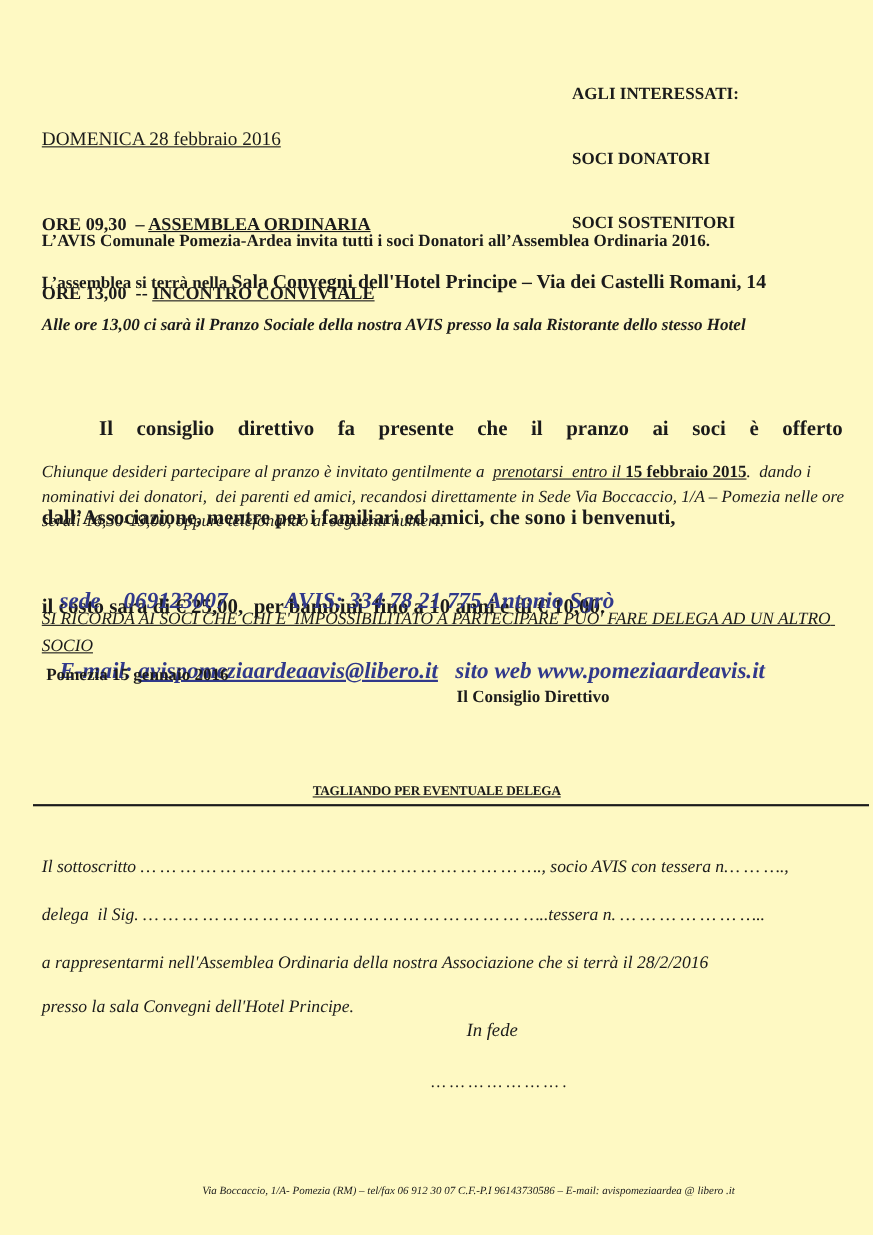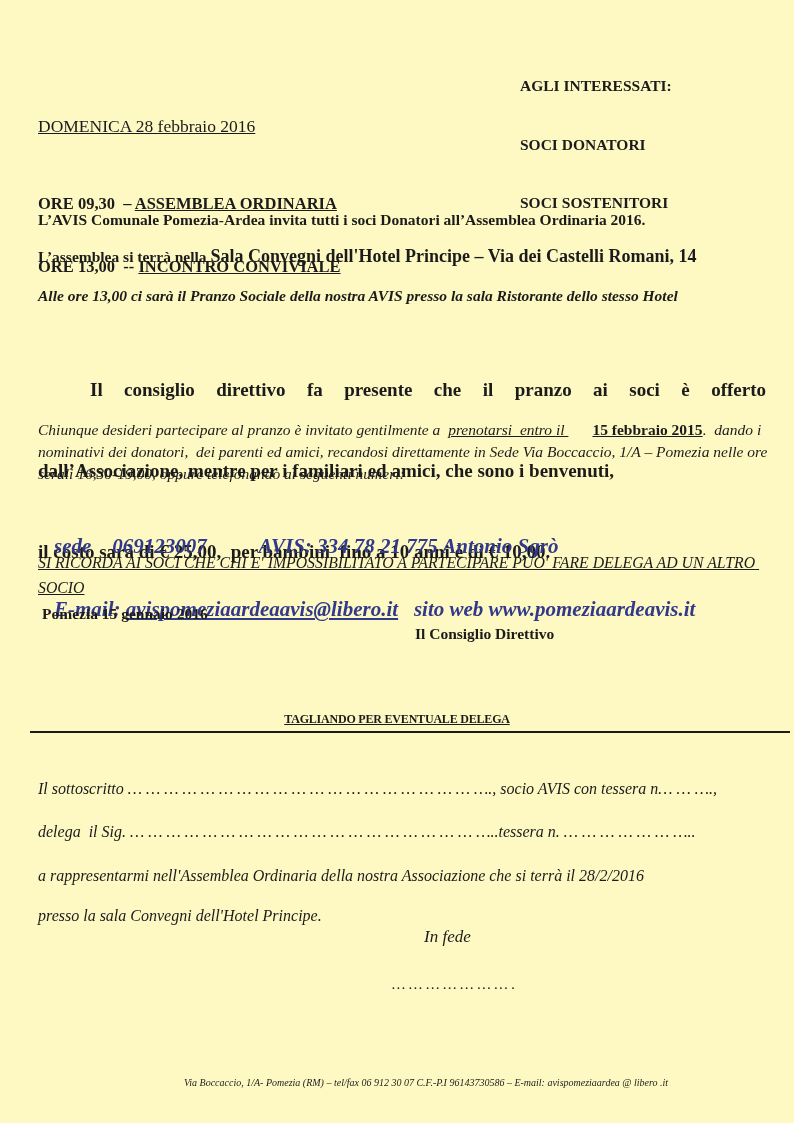--- a/index.html
+++ b/index.html
@@ -18,21 +18,21 @@
   .recipients { left: 520px; top: 37px; font-size: 15.5px; font-weight: bold; line-height: 19.5px; }
   .title { left: 38px; top: 116px; font-size: 17.5px; font-weight: normal; text-decoration: underline; }
   .schedule { left: 38px; top: 151px; font-size: 16.5px; font-weight: bold; line-height: 21px; }
   .invitation { left: 38px; top: 211px; font-size: 15.5px; font-weight: bold; }
   .venue { left: 38px; top: 246px; font-size: 15.5px; font-weight: bold; }
   .venue .highlight { font-size: 18px; }
   .lunch-note { left: 38px; top: 287px; font-size: 15.5px; font-weight: bold; font-style: italic; }
   .announcement { left: 38px; top: 322px; width: 728px; font-size: 19px; font-weight: bold; line-height: 27px; }
   .announcement .just { text-align: justify; text-align-last: justify; text-indent: 52px; }
   .booking { left: 38px; top: 419px; width: 732px; font-size: 15.5px; font-style: italic; line-height: 22px; }
-  .booking .deadline { font-style: normal; font-weight: bold; margin-left: 24px; }
+  .booking .deadline { font-style: normal; font-weight: bold; }
   .contacts { left: 38px; top: 494px; font-size: 21px; font-weight: bold; font-style: italic; line-height: 21px; margin-left: 16px; }
   .contacts a { color: inherit; }
   .proxy-reminder { left: 38px; top: 550px; width: 734px; font-size: 15.8px; font-style: italic; text-decoration: underline; line-height: 25px; }
   .dateline { left: 42px; top: 605px; font-size: 15.5px; font-weight: bold; }
   .signature-title { left: 415px; top: 625px; font-size: 15.5px; font-weight: bold; }
   .cut-label { left: 0; top: 712px; width: 100%; text-align: center; font-size: 12px; font-weight: bold; letter-spacing: -0.2px; text-decoration: underline; }
   .cut-line { left: 30px; top: 731px; width: 760px; border-top: 2px solid #1b1b1b; height: 0; }
   .form-line { left: 38px; font-size: 16px; font-style: italic; }
   .fl1 { top: 780px; }
   .fl2 { top: 823px; }

